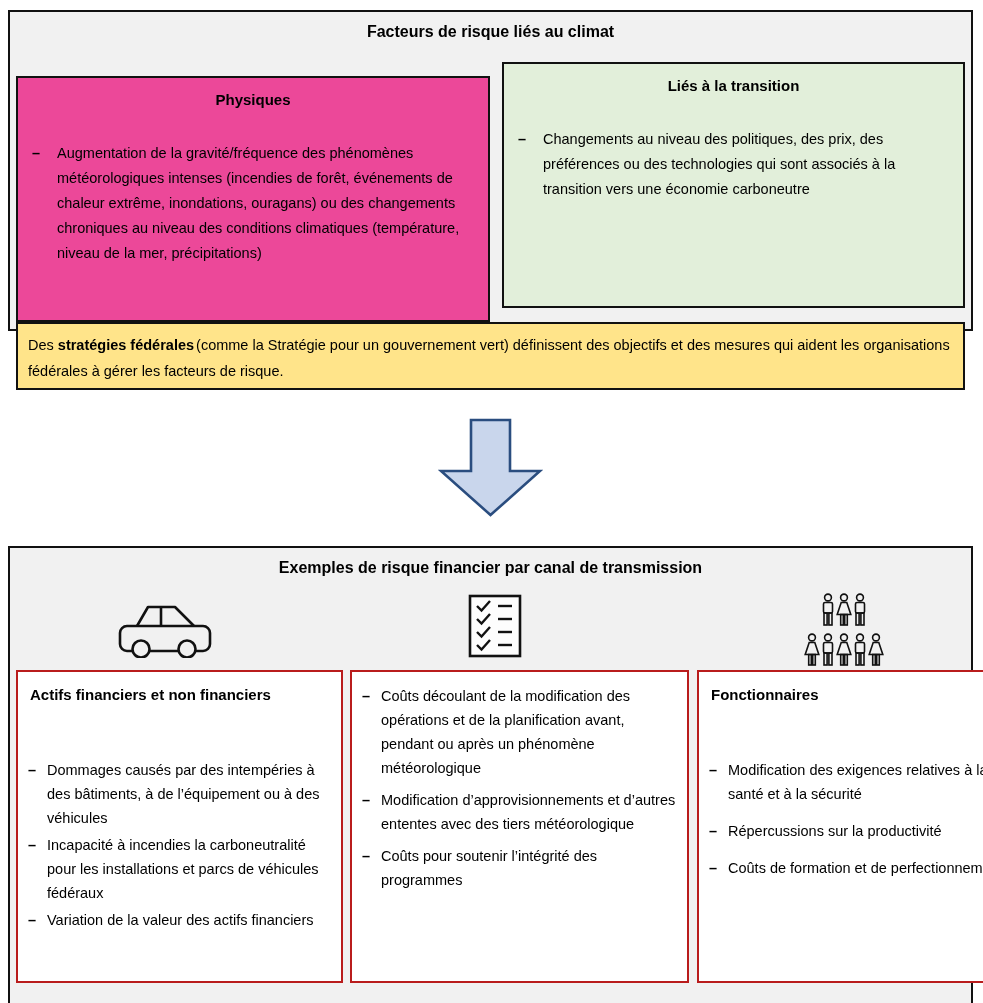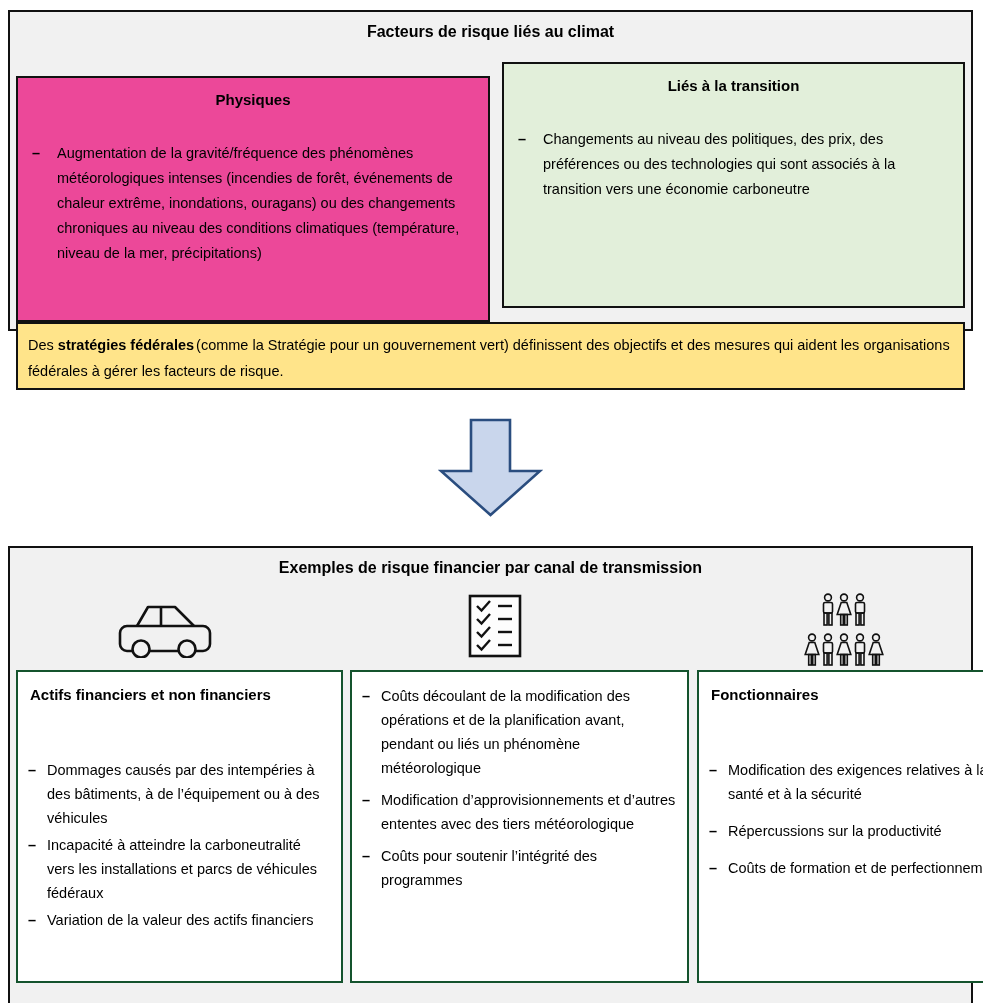--- a/index.html
+++ b/index.html
@@ -30,21 +30,21 @@
     left:6px;top:310px;width:949px;height:68px;background:#ffe48a;
     padding:8px 10px;font-size:14.5px;line-height:26px;
   }
   #strategy-box .seg-suffix{margin-left:2px;}
   .icon-wrap{position:absolute;}
   #icon-car{left:108px;top:54px;}
   #icon-checklist{left:458px;top:46px;}
   #icon-people{left:792px;top:44px;}
   .bcol-box{
     position:absolute;top:122px;height:313px;background:#ffffff;
-    border:2px solid #14532d;box-sizing:border-box;padding:12px 10px 0 9px;
+    border:2px solid #b91c1c;box-sizing:border-box;padding:12px 10px 0 9px;
   }
   #col-box-0{left:6px;width:327px;}
   #col-box-1{left:340px;width:339px;}
   #col-box-2{left:687px;width:324px;}
   .bcol-title{font-weight:700;font-size:15px;line-height:22px;height:74px;padding-left:3px;}
   .bcol-bullets .bullet{line-height:24px;}
   .bcol-bullets .bullet .dash{flex:0 0 19px;padding-left:1px;}
   #col-box-0 .bullet + .bullet{margin-top:3px;}
   #col-box-1 .bullet + .bullet{margin-top:8px;}
   #col-box-2 .bullet + .bullet{margin-top:13px;}
@@ -146,34 +146,34 @@
 
   <div class="bcol-box" id="col-box-0">
     <div class="bcol-title">Actifs financiers et non financiers</div>
     <div class="bcol-bullets">
       <div class="bullet">
         <span class="dash">–</span>
         <span>Dommages causés par des intempéries à des bâtiments, à de l’équipement ou à des véhicules</span>
       </div>
       <div class="bullet">
         <span class="dash">–</span>
-        <span>Incapacité à atteindre la carboneutralité vers les installations et parcs de véhicules fédéraux</span>
+        <span>Incapacité à incendies la carboneutralité pour les installations et parcs de véhicules fédéraux</span>
       </div>
       <div class="bullet">
         <span class="dash">–</span>
         <span>Variation de la valeur des actifs financiers</span>
       </div>
     </div>
   </div>
 
   <div class="bcol-box" id="col-box-1">
     <div class="bcol-bullets">
       <div class="bullet">
         <span class="dash">–</span>
-        <span>Coûts découlant de la modification des opérations et de la planification avant, pendant ou liés un phénomène météorologique</span>
+        <span>Coûts découlant de la modification des opérations et de la planification avant, pendant ou après un phénomène météorologique</span>
       </div>
       <div class="bullet">
         <span class="dash">–</span>
         <span>Modification d’approvisionnements et d’autres ententes avec des tiers météorologique</span>
       </div>
       <div class="bullet">
         <span class="dash">–</span>
         <span>Coûts pour soutenir l’intégrité des programmes</span>
       </div>
     </div>

